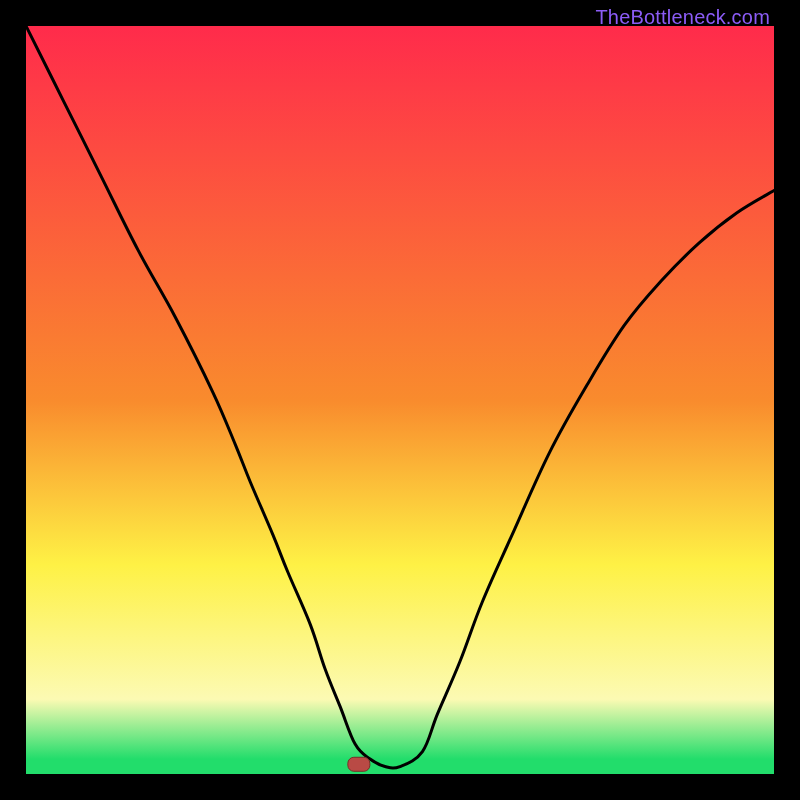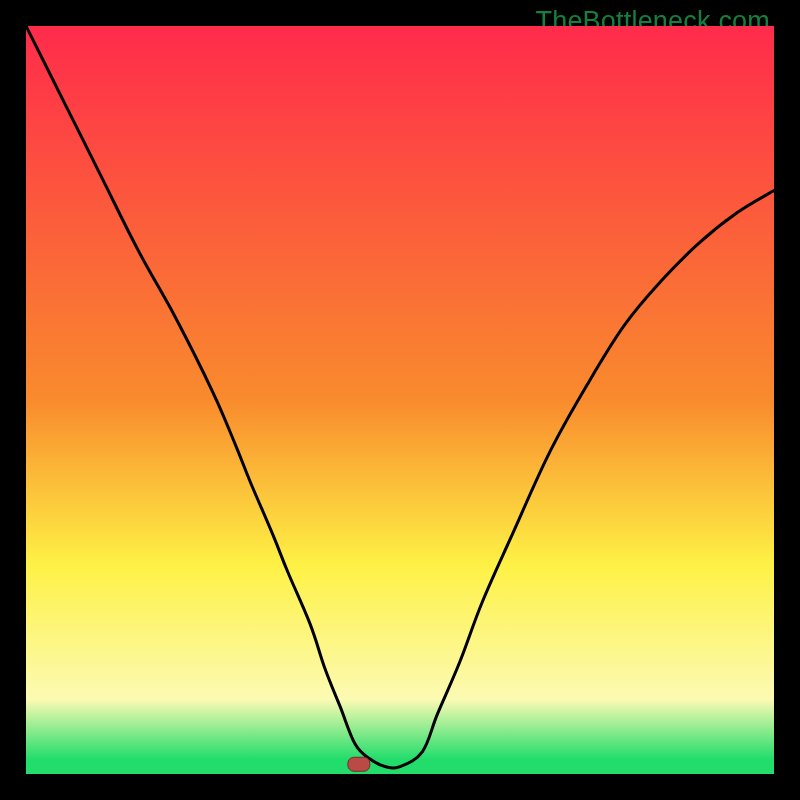--- a/index.html
+++ b/index.html
@@ -23,22 +23,22 @@
     position: absolute;
     left: 0;
     top: 0;
     width: 748px;
     height: 748px;
   }
   .watermark {
     position: absolute;
     top: 6px;
     right: 30px;
-    color: #15803d;
-    font-size: 27px;
+    color: #8b5cf6;
+    font-size: 20px;
     font-weight: 500;
     letter-spacing: 0.2px;
   }
 </style>
 </head>
 <body>
 
 <div class="watermark">TheBottleneck.com</div>
 
 <div class="frame">

